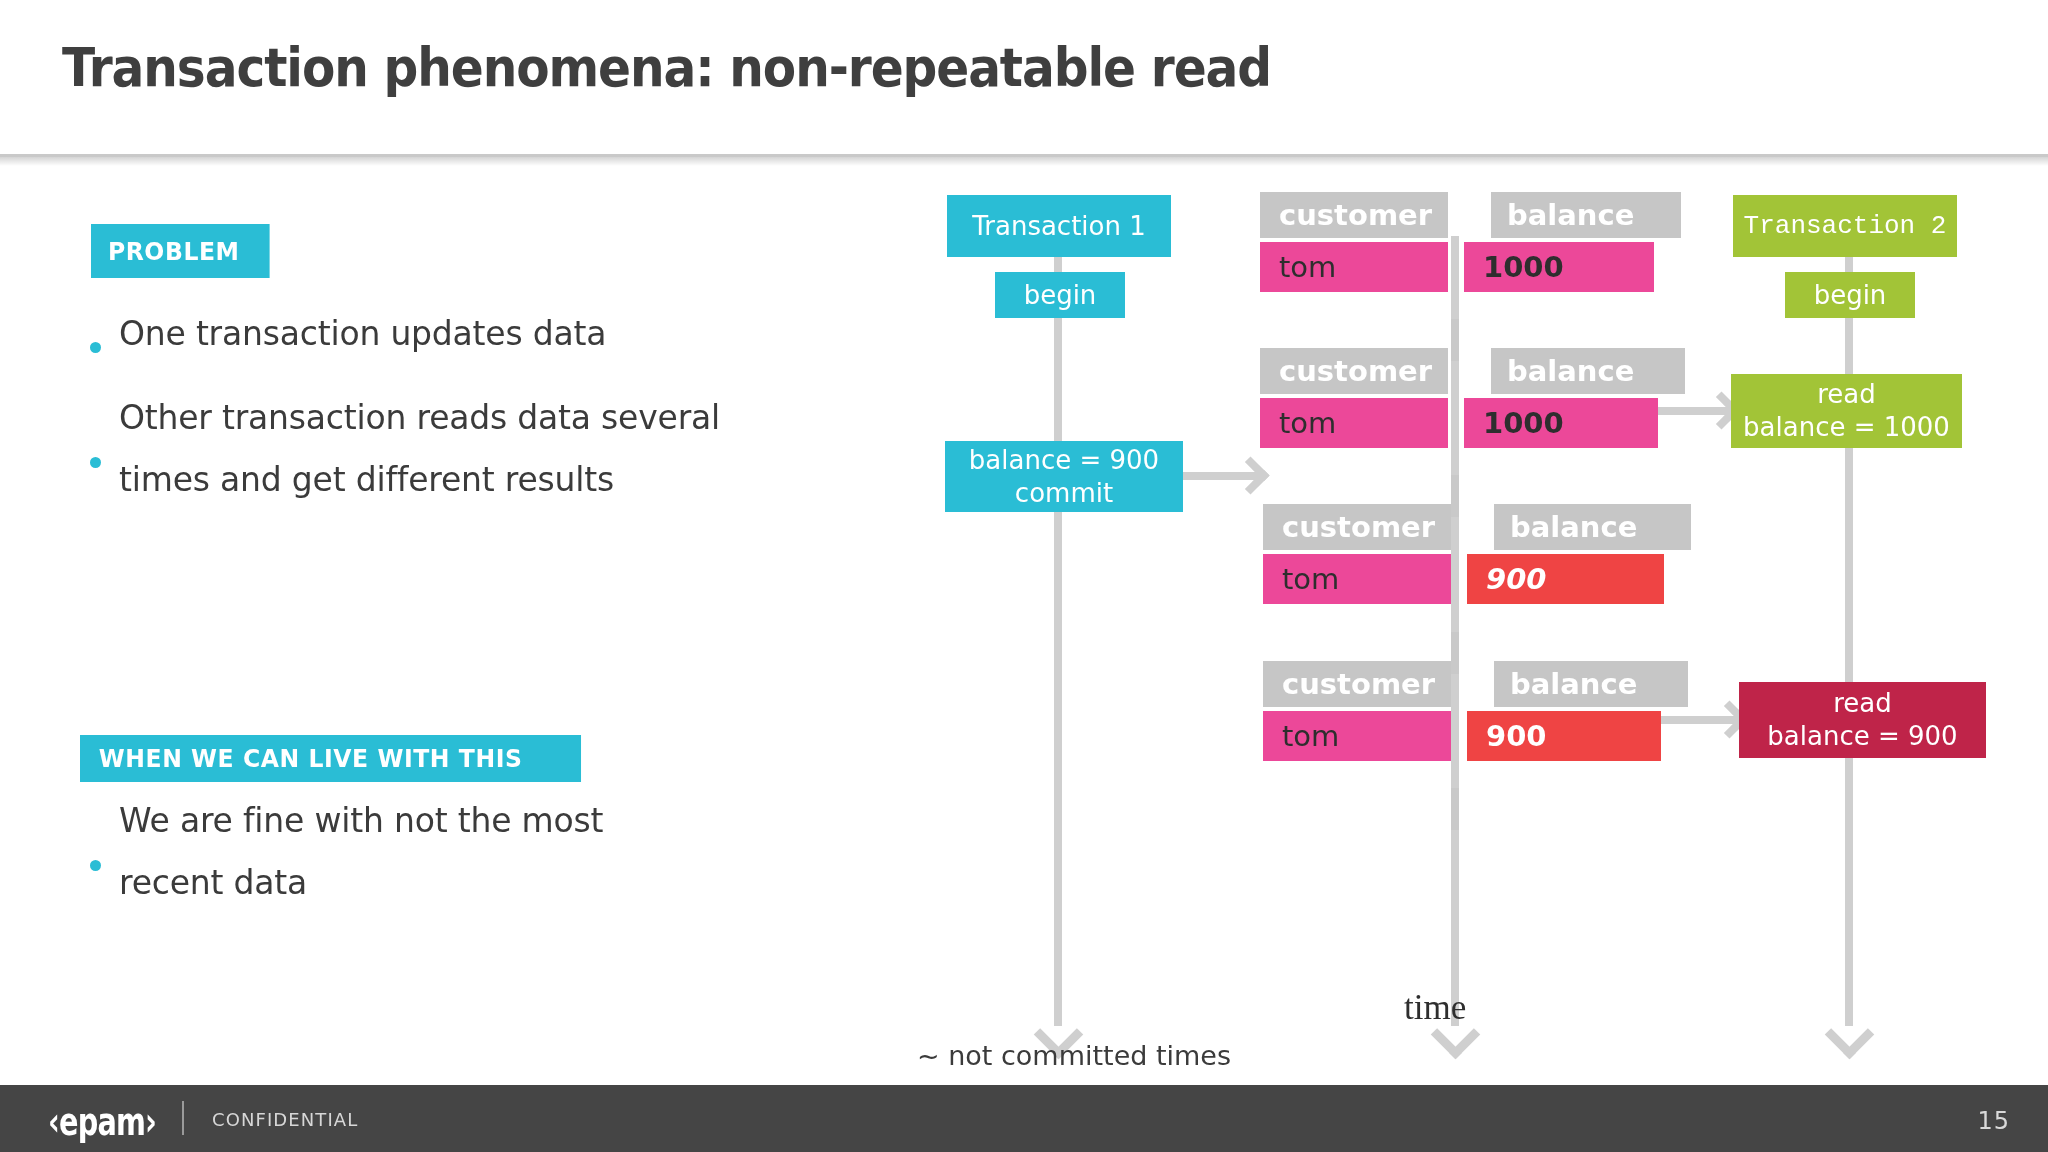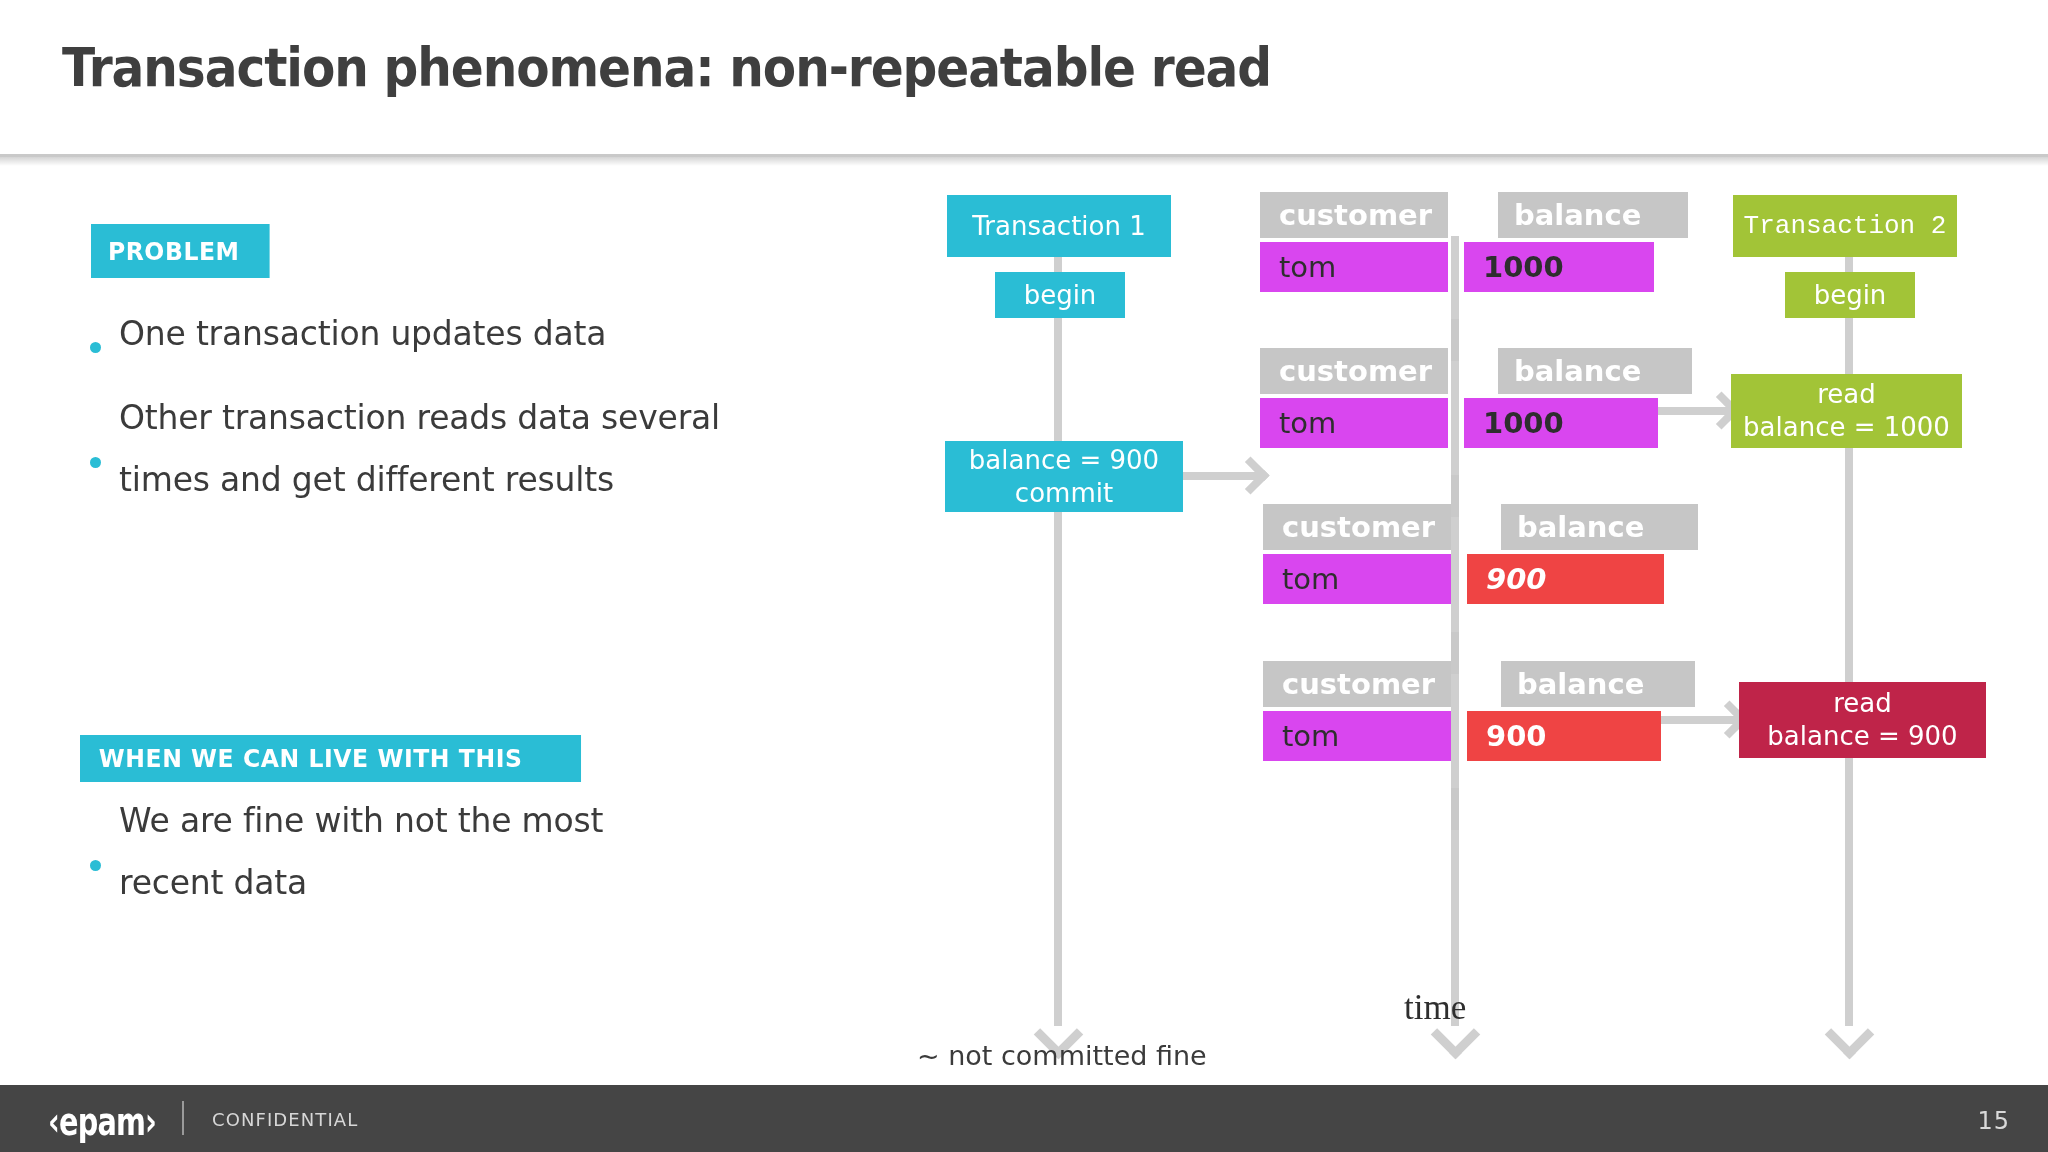--- a/index.html
+++ b/index.html
@@ -155,23 +155,23 @@
   .db-table .th {
     background: #C6C6C6;
     color: #ffffff;
     font-weight: bold;
     font-size: 29px;
     height: 46px;
     display: flex; align-items: center;
     padding-left: 19px;
     box-sizing: border-box;
   }
-  .db-table .th + .th { margin-left: 19px; padding-left: 16px; }
+  .db-table .th + .th { margin-left: 12px; padding-left: 16px; }
   .db-table .td {
-    background: #d946ef;
+    background: #ec4899;
     color: #2e2e2e;
     font-size: 29px;
     height: 50px;
     display: flex; align-items: center;
     padding-left: 19px;
     box-sizing: border-box;
   }
   .db-table .td + .td { margin-left: 16px; }
   .db-table .td.val { font-weight: bold; }
   .db-table .td.hl  { background: #ef4444; color: #ffffff; font-weight: bold; }
@@ -360,20 +360,20 @@
     </div>
     <div class="trow">
       <div class="td" style="width:188px;">tom</div>
       <div class="td hl" style="width:194px;">900</div>
     </div>
   </div>
 
 </div>
 
 <div id="time-label">time</div>
-<div id="note-label">~ not committed fine</div>
+<div id="note-label">~ not committed times</div>
 
 <div id="footer">
   <div id="epam-logo">‹epam›</div>
   <div id="footer-divider"></div>
   <div id="confidential">CONFIDENTIAL</div>
   <div id="page-number">15</div>
 </div>
 
 </body></html>

